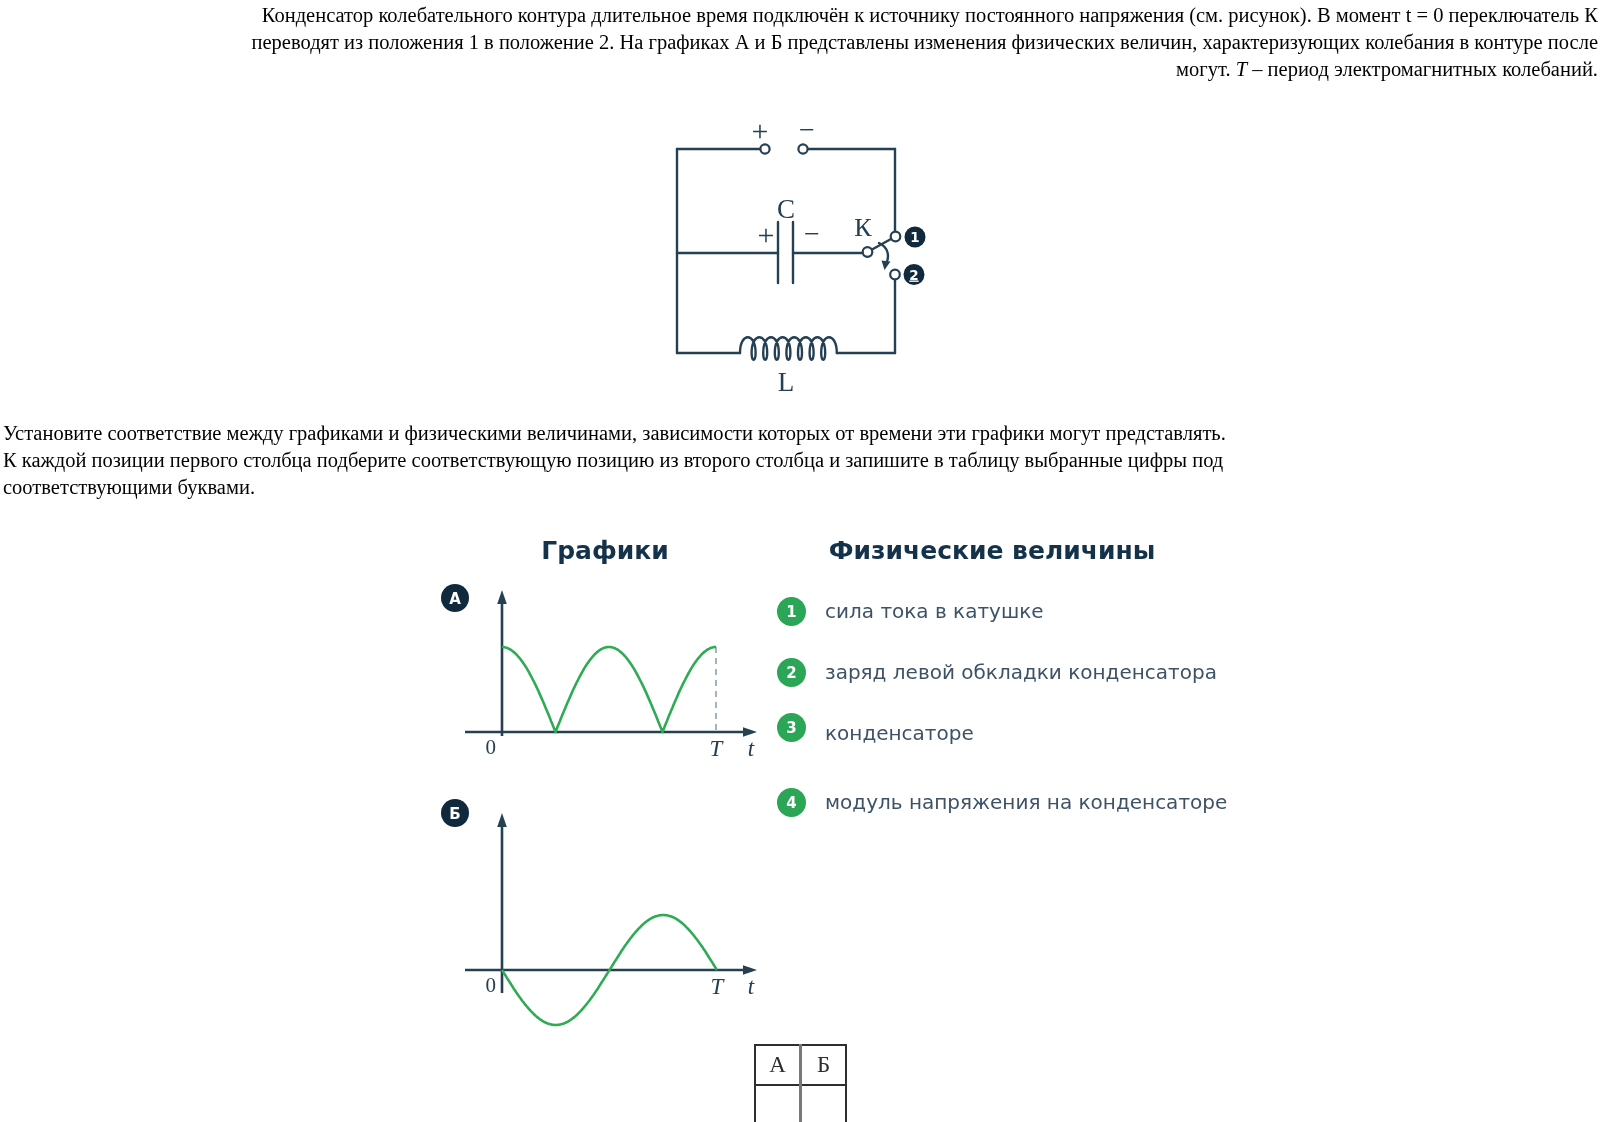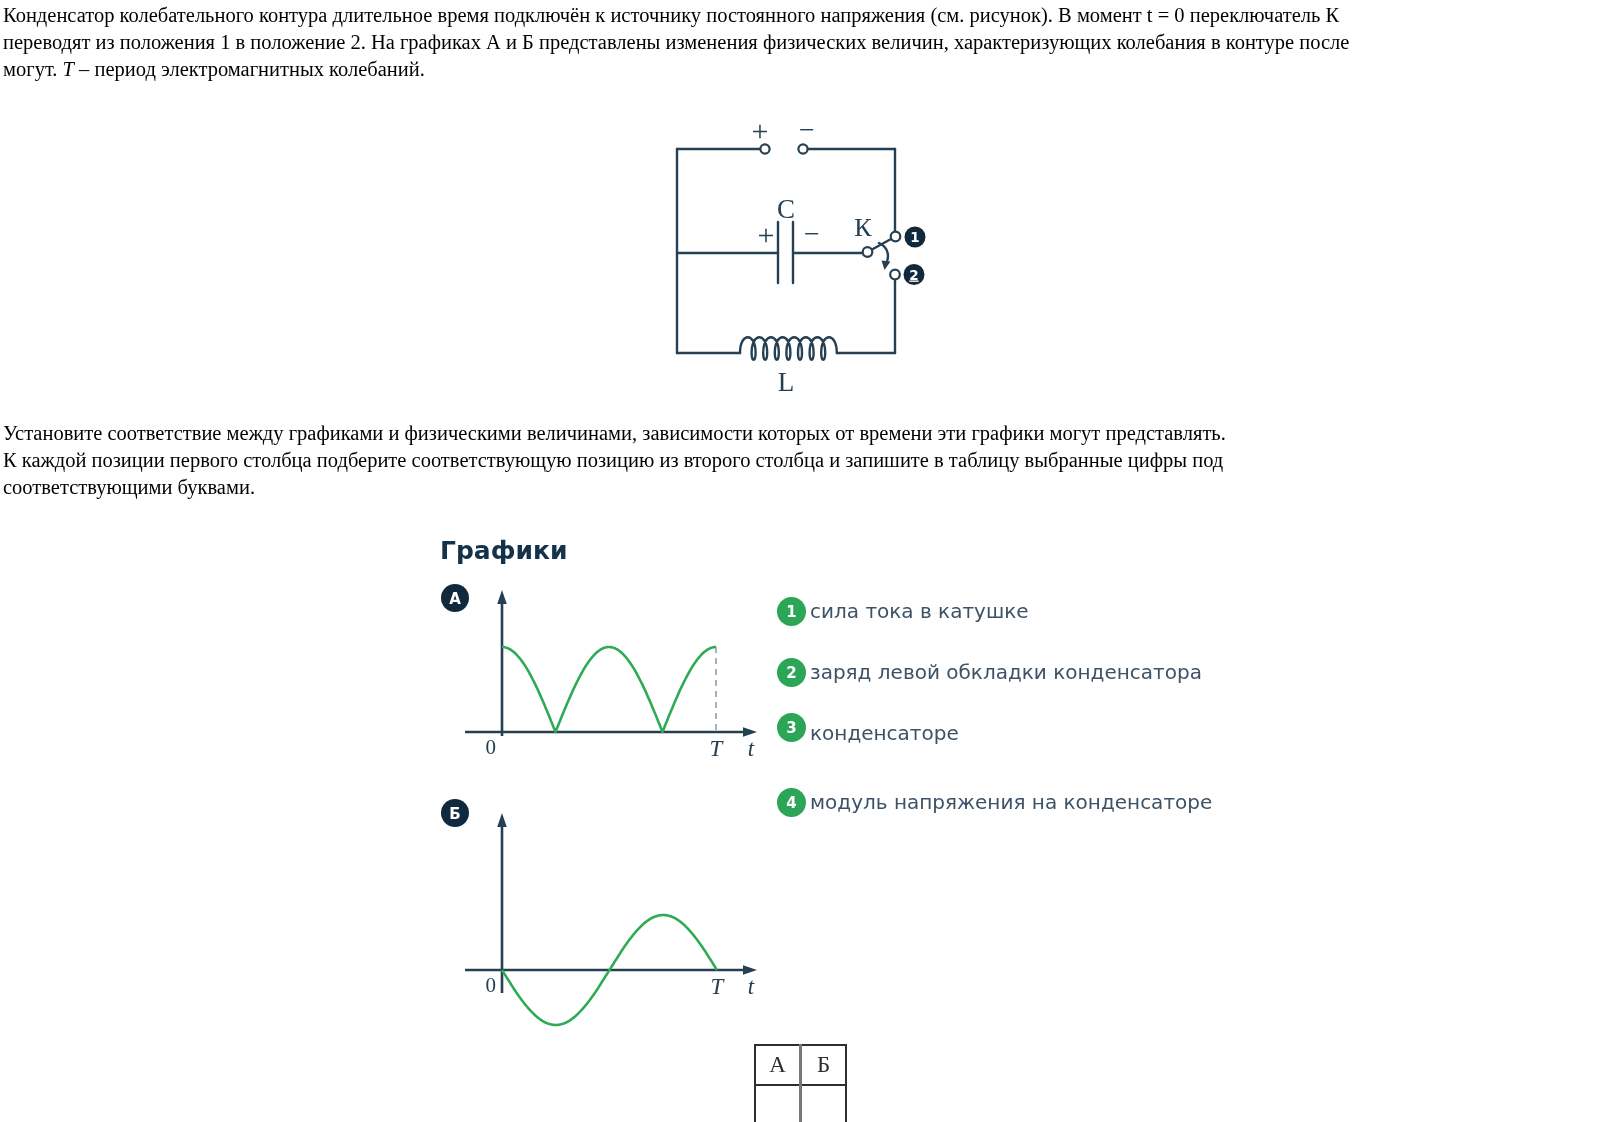--- a/index.html
+++ b/index.html
@@ -3,55 +3,55 @@
 <meta charset="utf-8">
 <style>
   html,body{margin:0;padding:0;background:#fff;}
   body{width:1601px;height:1122px;overflow:hidden;position:relative;
        font-family:"Liberation Serif",serif;color:#000;}
   .page{position:absolute;inset:0;}
 
   
   .para{position:absolute;left:3px;width:1595px;font-size:20.5px;line-height:27px;}
   .para .ln{white-space:nowrap;}
-  #intro{top:2px;}
+  #intro{top:2px;text-align:right;}
   #task{top:420px;}
   .math-t{font-style:italic;}
 
   
   #circuit{position:absolute;left:620px;top:100px;}
   .wire{stroke:#254052;stroke-width:2.4;fill:none;stroke-linecap:round;}
   .node{fill:#fff;stroke:#254052;stroke-width:2.2;}
   .clabel{fill:#254052;font-family:"Liberation Serif",serif;}
   .badge-dark{fill:#10293c;}
   .badge-txt{fill:#fff;font-family:"DejaVu Sans",sans-serif;font-weight:bold;}
 
   
   .col-header{position:absolute;top:536px;font-family:"DejaVu Sans",sans-serif;
-              font-weight:bold;font-size:25px;color:#14334b;}
+              font-weight:bold;font-size:25px;color:#14334b;text-align:center;}
   #hdr-graphs{left:440px;width:330px;}
   #hdr-quant{left:777px;width:430px;}
 
   .graph-wrap{position:absolute;left:440px;}
   #graph-a-wrap{top:584px;}
   #graph-b-wrap{top:799px;}
   .axis{stroke:#254052;stroke-width:2.6;fill:none;}
   .axis-head{fill:#254052;}
   .curve{stroke:#2fab55;stroke-width:2.6;fill:none;stroke-linejoin:round;}
   .dash{stroke:#90a0ac;stroke-width:1.6;stroke-dasharray:6 5;}
   .tick{fill:#254052;font-family:"Liberation Serif",serif;font-size:21px;}
   .tick-it{fill:#254052;font-family:"Liberation Serif",serif;font-style:italic;font-size:23px;}
   .gbadge-txt{fill:#fff;font-family:"DejaVu Sans",sans-serif;font-weight:bold;font-size:15px;}
 
   .quant-list{position:absolute;left:777px;top:0;width:440px;}
   .quant-item{position:absolute;left:0;display:flex;align-items:flex-start;}
   .qbadge{width:29px;height:29px;border-radius:50%;background:#2ba556;color:#fff;
           font-family:"DejaVu Sans",sans-serif;font-weight:bold;font-size:15px;
           display:flex;align-items:center;justify-content:center;flex:0 0 29px;}
-  .qtext{margin-left:4px;font-family:"DejaVu Sans",sans-serif;font-size:20px;
+  .qtext{margin-left:19px;font-family:"DejaVu Sans",sans-serif;font-size:20px;
          color:#3e5266;line-height:29px;white-space:nowrap;}
   .qtext .l2{line-height:40px;}
 
   
   #answer-table{position:absolute;left:754px;top:1044px;border:2px solid #2e2e2e;
                 border-collapse:collapse;}
   #answer-table td{width:43px;text-align:center;font-family:"Liberation Serif",serif;
                    font-size:23px;color:#2e2e2e;padding:0;}
   #answer-table tr.hdr td{height:38px;border-bottom:2px solid #2e2e2e;}
   #answer-table tr.inp td{height:70px;}
@@ -116,20 +116,21 @@
     <text class="clabel" x="166" y="291" font-size="27" text-anchor="middle">L</text>
   </svg>
 
   <div id="task" class="para">
     <div class="ln">Установите соответствие между графиками и физическими величинами, зависимости которых от времени эти графики могут представлять.</div>
     <div class="ln">К каждой позиции первого столбца подберите соответствующую позицию из второго столбца и запишите в таблицу выбранные цифры под</div>
     <div class="ln">соответствующими буквами.</div>
   </div>
 
   <div id="hdr-graphs" class="col-header">Графики</div>
+  <div id="hdr-quant" class="col-header">Физические величины</div>
 
   <div id="graph-a-wrap" class="graph-wrap">
     <svg width="330" height="180" viewBox="0 0 330 180">
       <circle class="badge-dark" cx="15" cy="14" r="14"></circle>
       <text class="gbadge-txt" x="15" y="19.5" text-anchor="middle">А</text>
       <line class="axis" x1="62" y1="152" x2="62" y2="18"></line>
       <polygon class="axis-head" points="62,6 57.2,20 66.8,20"></polygon>
       <line class="axis" x1="25" y1="148" x2="306" y2="148"></line>
       <polygon class="axis-head" points="317,148 303,143.2 303,152.8"></polygon>
       <line class="dash" x1="276" y1="63" x2="276" y2="148"></line>

